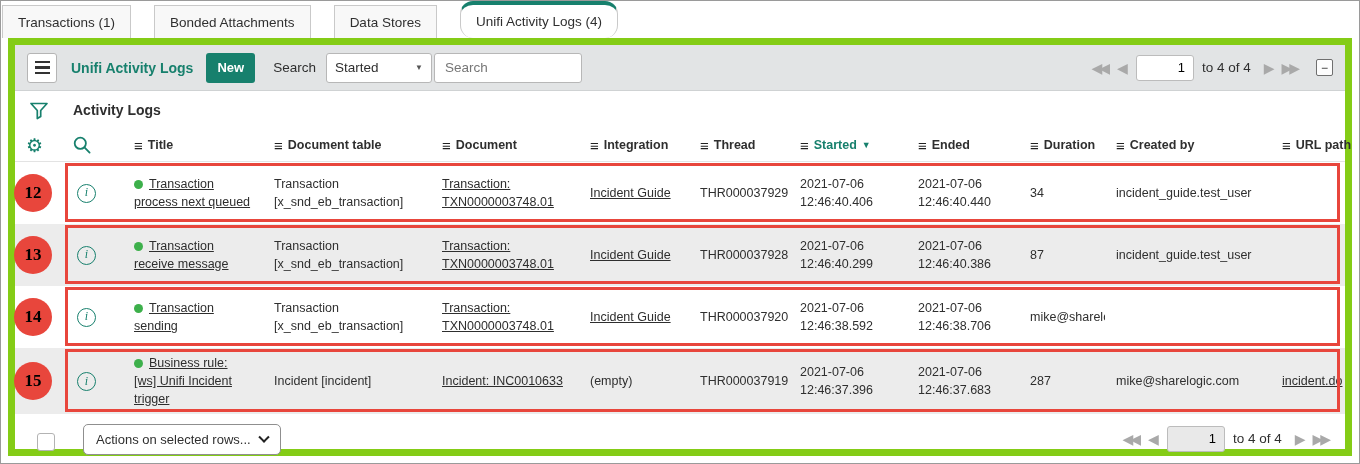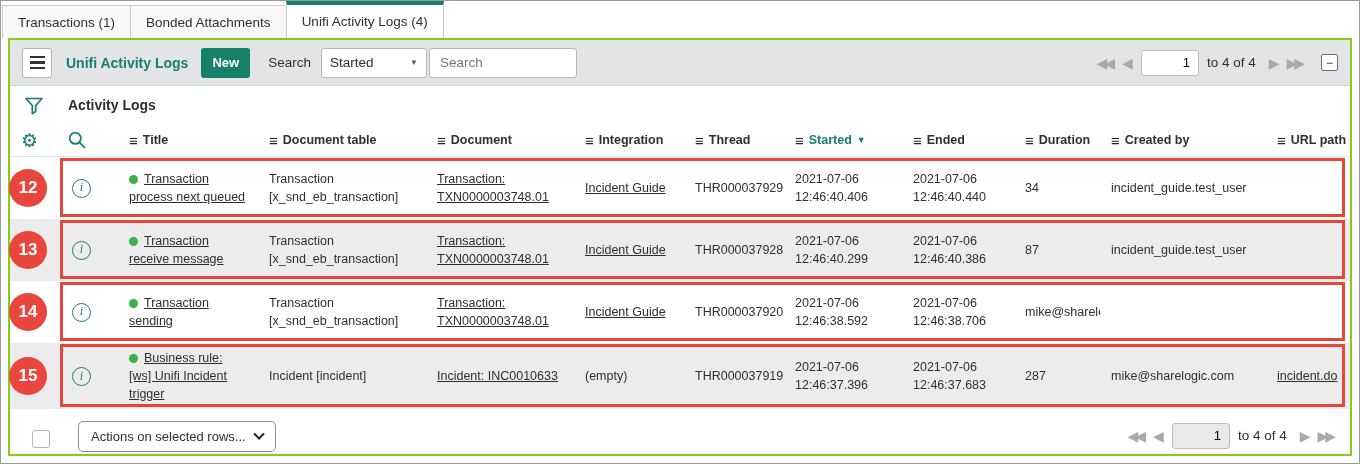--- a/index.html
+++ b/index.html
@@ -1,27 +1,27 @@
 <!DOCTYPE html>
 <html style="--accent: #17806d; --annotation-red: #e8463c; --status-green: #3db04b;"><head>
 <meta charset="utf-8">
 <style>
   * { margin:0; padding:0; box-sizing:border-box; }
   html,body { width:1360px; height:464px; background:#fff; font-family:"Liberation Sans","DejaVu Sans",sans-serif; color:#2f2f2f; }
   .screen { width:1360px; height:464px; border:1px solid #9a9a9a; background:#fff; overflow:hidden; }
 
   
-  .tabbar { display:flex; align-items:flex-end; height:37px; background:#fff; padding-left:1px; }
+  .tabbar { display:flex; align-items:flex-end; height:37px; background:#fff; padding-left:1px;gap:24px; }
   .tab { height:33px; display:flex; align-items:center; padding:0 15px; background:#f8f8f8;
          border:1px solid #c9c9c9; border-bottom:none; margin-left:-1px; font-size:13.5px; cursor:pointer; white-space:nowrap; }
   .tab:first-child { margin-left:0; }
-  .tab.active { background:#fff; border-top:4px solid var(--accent,#17806d); height:37px; }
-
-  
-  .panel { margin:0 7px 7px 7px; height:418px; border:2px solid #84cc16; background:#fff; display:flex; flex-direction:column; }
+  .tab.active { background:#fff; border-top:4px solid var(--accent,#17806d); height:37px;border-radius:13px; }
+
+  
+  .panel { margin:0 7px 7px 7px; height:418px; border:7px solid #84cc16; background:#fff; display:flex; flex-direction:column; }
 
   
   .toolbar { height:46px; background:#e2e4e5; border-bottom:1px solid #cfd2d3; display:flex; align-items:center; padding:0 12px; flex:none; }
   .hamburger-btn { width:30px; height:30px; background:#fff; border:1px solid #b5b5b5; border-radius:3px; display:flex; align-items:center; justify-content:center; cursor:pointer; }
   .bars { display:flex; flex-direction:column; gap:3px; }
   .bars i { display:block; width:15px; height:2.5px; background:#333; }
   .list-title { margin-left:14px; font-weight:bold; font-size:14px; color:var(--accent,#17806d); white-space:nowrap; }
   .new-btn { margin-left:13px; height:30px; padding:0 11px; background:var(--accent,#17806d); color:#fff; font-weight:bold; font-size:13px; border:none; border-radius:3px; cursor:pointer; font-family:inherit;text-align:right; }
   .search-label { margin-left:18px; font-size:13.5px; }
   .select { margin-left:10px; width:106px; height:30px; background:#fff; border:1px solid #b7b7b7; border-radius:3px;
@@ -61,39 +61,42 @@
   .row { position:relative; min-height:62px; background:#fff; }
   .row.alt { background:#ececec; }
   .cell { padding:6px 10px 6px 11px; font-size:12.5px; line-height:1.45; overflow:hidden; }
   .c-info { padding-left:62px; }
   .info-icon { display:inline-flex; align-items:center; justify-content:center; width:19px; height:19px; border:1.5px solid var(--accent,#17806d); border-radius:50%; color:var(--accent,#17806d); font-size:12px; font-family:"Liberation Serif","DejaVu Serif",serif; font-style:italic; cursor:pointer; }
   .dot { display:inline-block; width:9px; height:9px; border-radius:50%; background:var(--status-green,#3db04b); margin-right:6px; vertical-align:middle; }
   .link { color:#2e2e2e; text-decoration:underline; cursor:pointer; }
   .c-num { padding-right:6px; }
   .c-url { text-align:right; padding-right:13px; }
   .row-annotation { position:absolute; left:50px; right:5px; top:1px; bottom:2px; border:3px solid var(--annotation-red,#e8463c); pointer-events:none; z-index:2; }
-  .row-badge { position:absolute; left:-1px; top:50%; transform:translateY(-50%); width:38px; height:38px; border-radius:50%; background:var(--annotation-red,#e8463c); color:#ffffff; font-size:17px; font-weight:bold; display:flex; align-items:center; justify-content:center; z-index:3; }
+  .row-badge { position:absolute; left:-1px; top:50%; transform:translateY(-50%); width:38px; height:38px; border-radius:50%; background:var(--annotation-red,#e8463c); color:#000000; font-size:17px; font-weight:bold; display:flex; align-items:center; justify-content:center; z-index:3;font-family:Liberation Serif, serif; }
 
   
   .footer { flex:1; display:flex; align-items:center; padding:8px 12px 0 12px; }
   .checkbox { width:18px; height:18px; border:1px solid #b3b3b3; border-radius:3px; background:#fff; margin:7px 0 0 10px; cursor:pointer; flex:none; }
   .actions-select { margin-left:28px; width:198px; height:31px; border:1px solid #8f8f8f; border-radius:5px; background:#fff; display:flex; align-items:center; justify-content:space-between; padding:0 12px; font-size:13px; cursor:pointer; margin-top:2px; }
   .chev { width:8px; height:8px; border-right:2px solid #222; border-bottom:2px solid #222; transform:rotate(45deg) translate(-2px,-2px); }
 </style>
 </head>
 <body>
 
 <div class="screen">
 
   <div class="tabbar">
       <div class="tab">
         <span class="tab-label">Transactions (1)</span>
       </div>
       <div class="tab">
         <span class="tab-label">Bonded Attachments</span>
+      </div>
+      <div class="tab">
+        <span class="tab-label">Data Stores</span>
       </div>
       <div class="tab active">
         <span class="tab-label">Unifi Activity Logs (4)</span>
       </div>
     </div>
 
   <div class="panel">
 
     <div class="toolbar">
       <button class="hamburger-btn">

